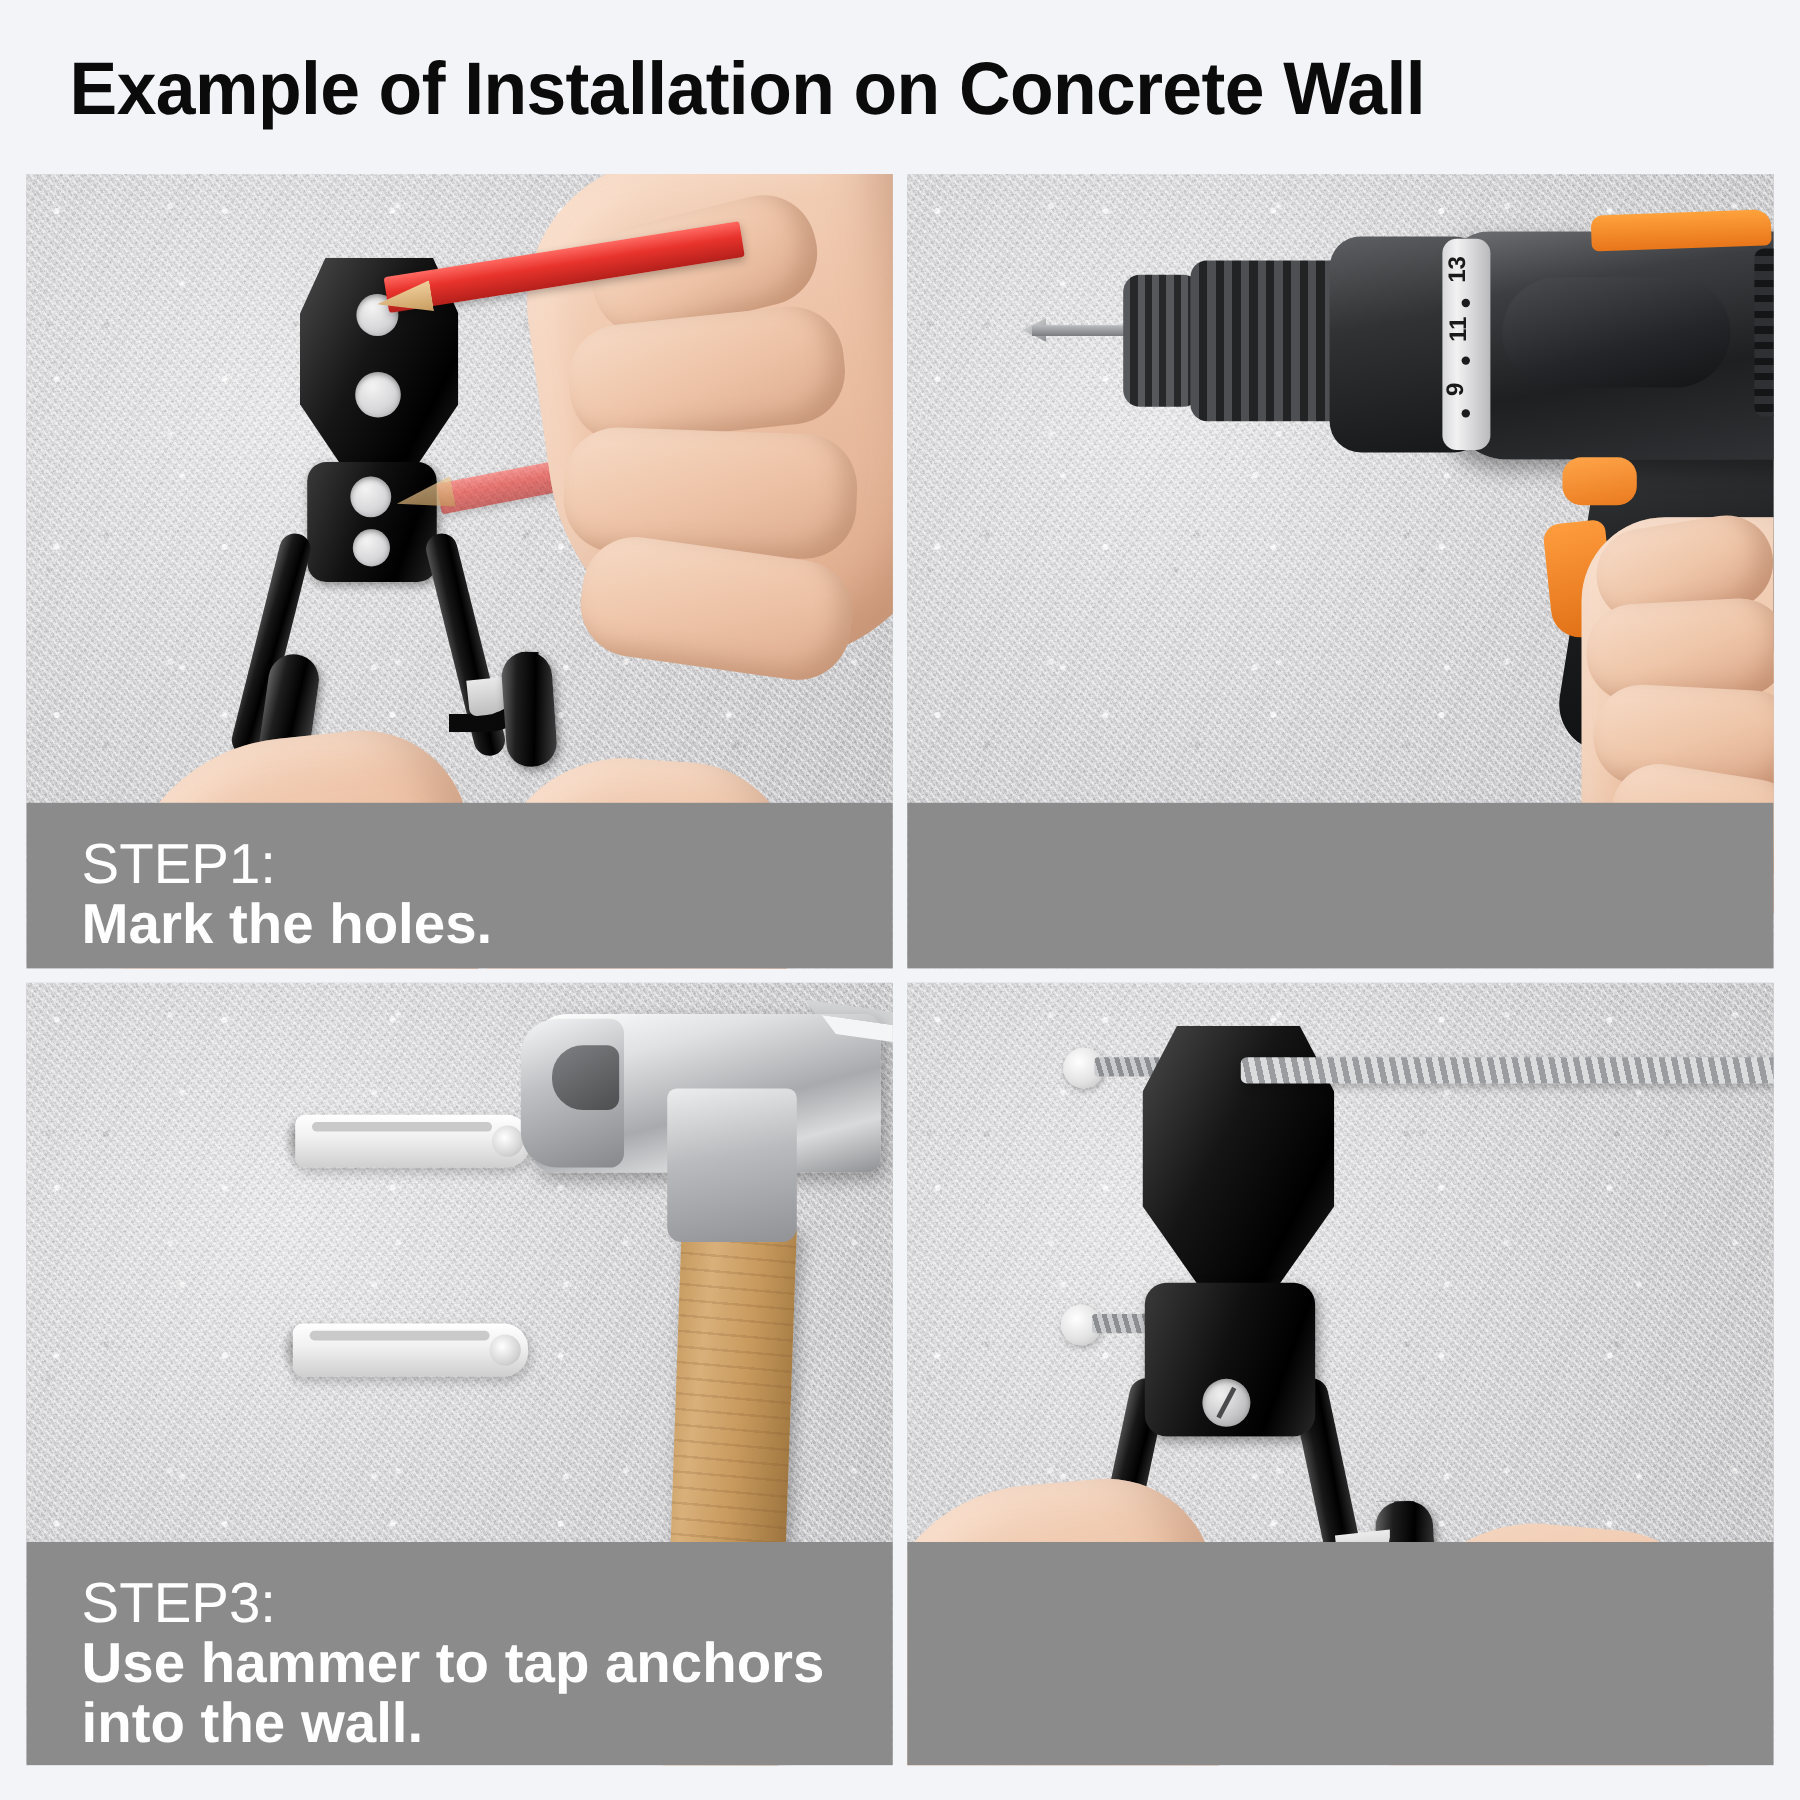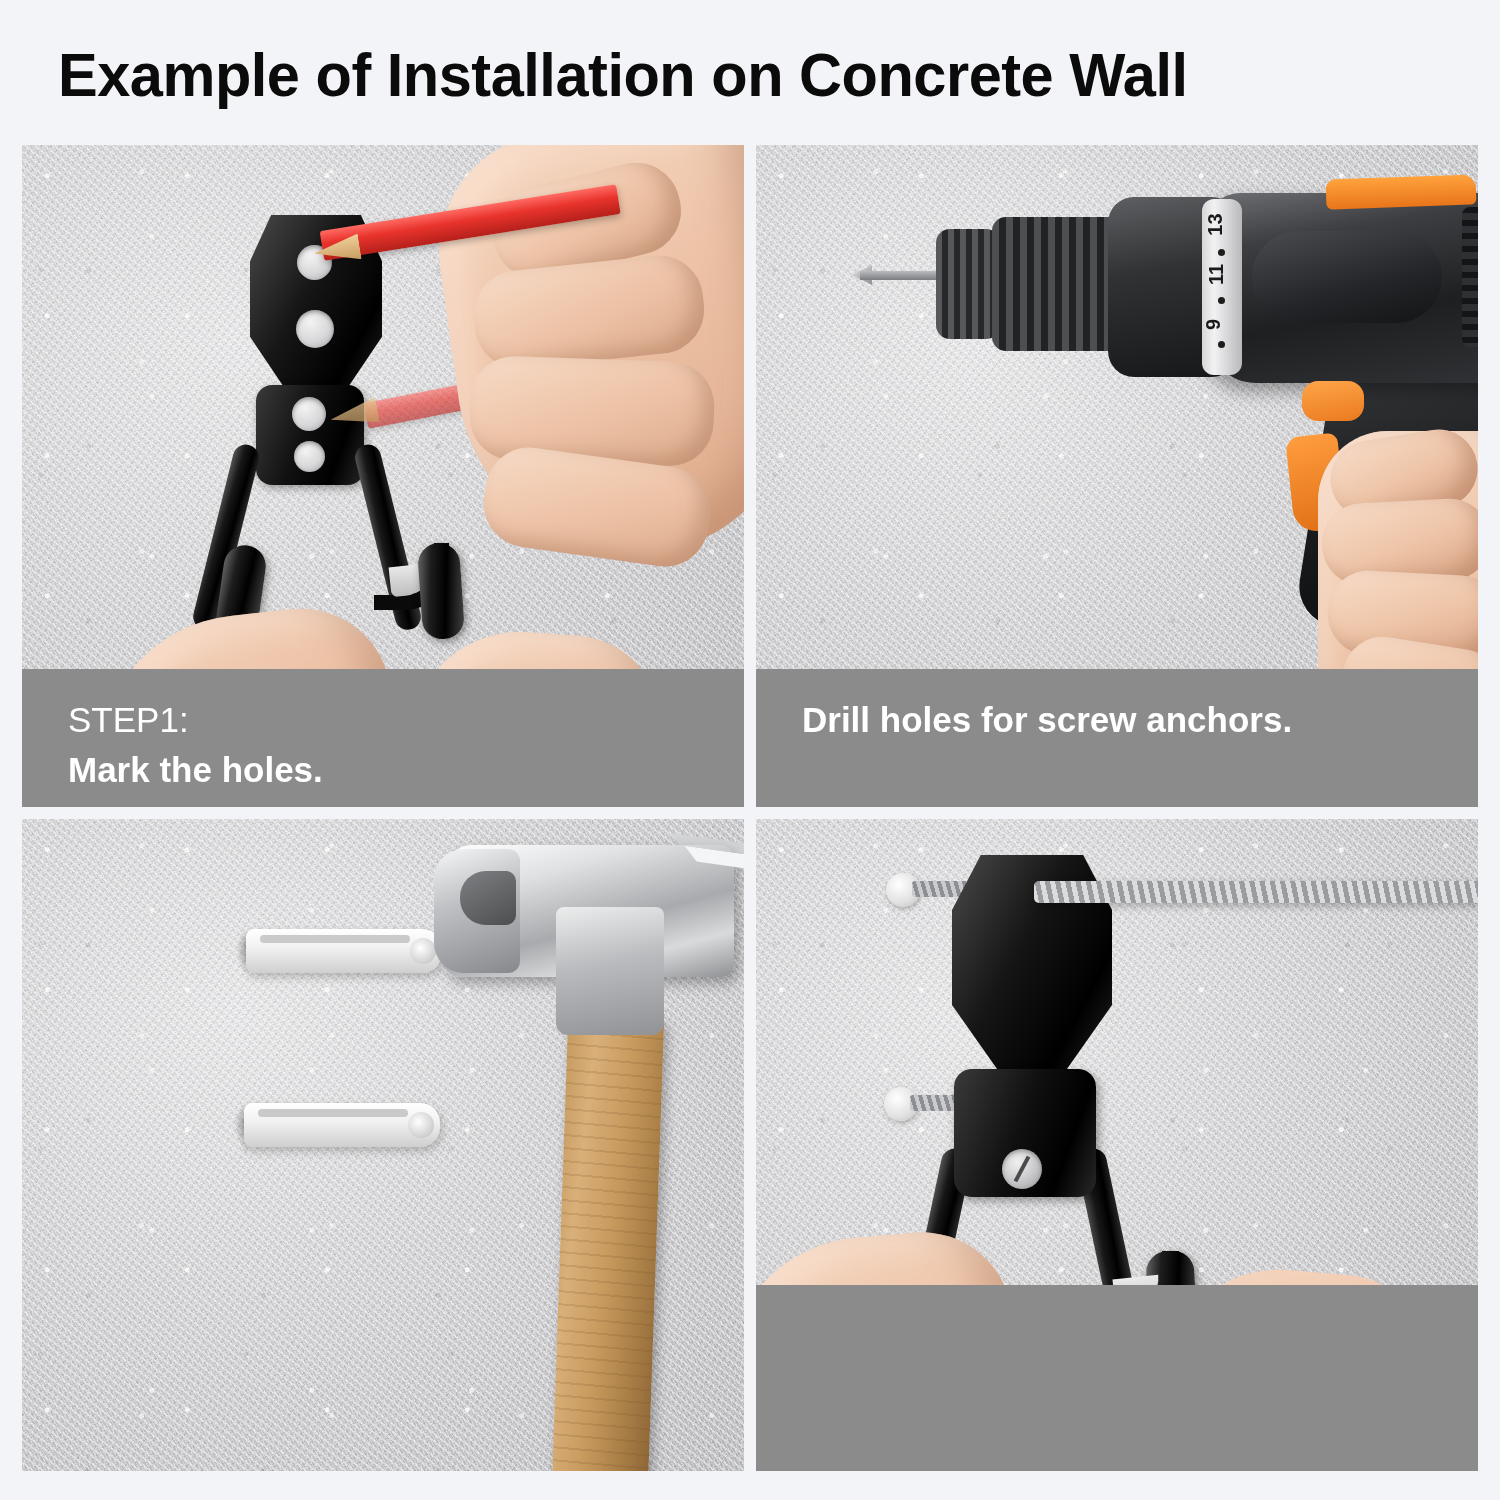--- a/index.html
+++ b/index.html
@@ -90,21 +90,21 @@
   
   .caption {
     position: absolute;
     left: 0;
     right: 0;
     bottom: 0;
     background: #8b8b8b;
     color: #ffffff;
     padding: 26px 46px 28px 46px;
     box-sizing: border-box;
-    font-size: 35px;
+    font-size: 47px;
     line-height: 50px;
     font-weight: normal;
     z-index: 30;
   }
   .caption .step-label { display: block; }
   .caption .step-text { display: block; font-weight: bold; }
 
   .cap-2line { height: 138px; }
   .cap-3line { height: 186px; }
 
@@ -728,40 +728,43 @@
       <div class="d-trigger"></div>
       <div class="d-trigger2"></div>
 
       <div class="p2-hand"></div>
       <div class="p2-finger p2-fa"></div>
       <div class="p2-finger p2-fb"></div>
       <div class="p2-finger p2-fc"></div>
       <div class="p2-finger p2-fd"></div>
 
       <div class="caption cap-2line">
-        <span class="step-text">Drill holes for screw anchors.</span>
       </div>
     </div>
 
     <div class="panel">
       <div class="wall"></div>
 
       <div class="anchor-shadow p3-as-1"></div>
       <div class="anchor p3-anchor-1"></div>
       <div class="anchor-shadow p3-as-2"></div>
       <div class="anchor p3-anchor-2"></div>
 
       <div class="hm-claw"></div>
       <div class="hm-claw2"></div>
       <div class="hm-head"></div>
       <div class="hm-face"></div>
       <div class="hm-face-dark"></div>
       <div class="hm-neck"></div>
       <div class="hm-handle"></div>
 
+      <div class="caption cap-3line">
+        <span class="step-label">STEP3:</span>
+        <span class="step-text">Use hammer to tap anchors into the wall.</span>
+      </div>
     </div>
 
     <div class="panel">
       <div class="wall"></div>
 
       <div class="wall-anchor-s p4-wa1"></div>
       <div class="screw-thread p4-st1"></div>
       <div class="wall-anchor-s p4-wa2"></div>
       <div class="screw-thread p4-st2"></div>
 

